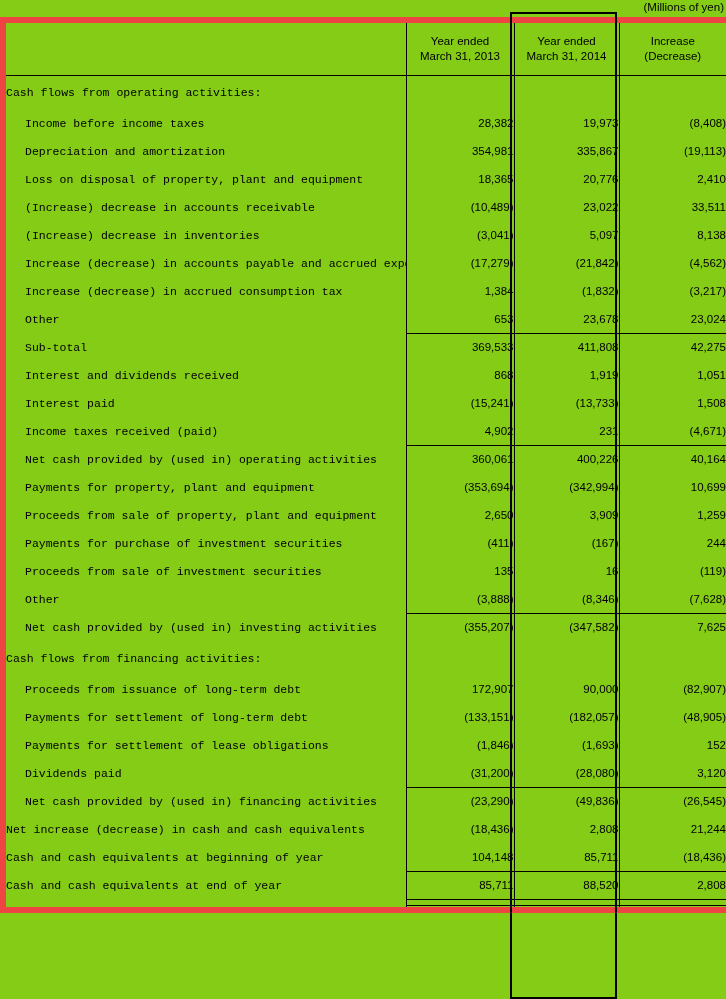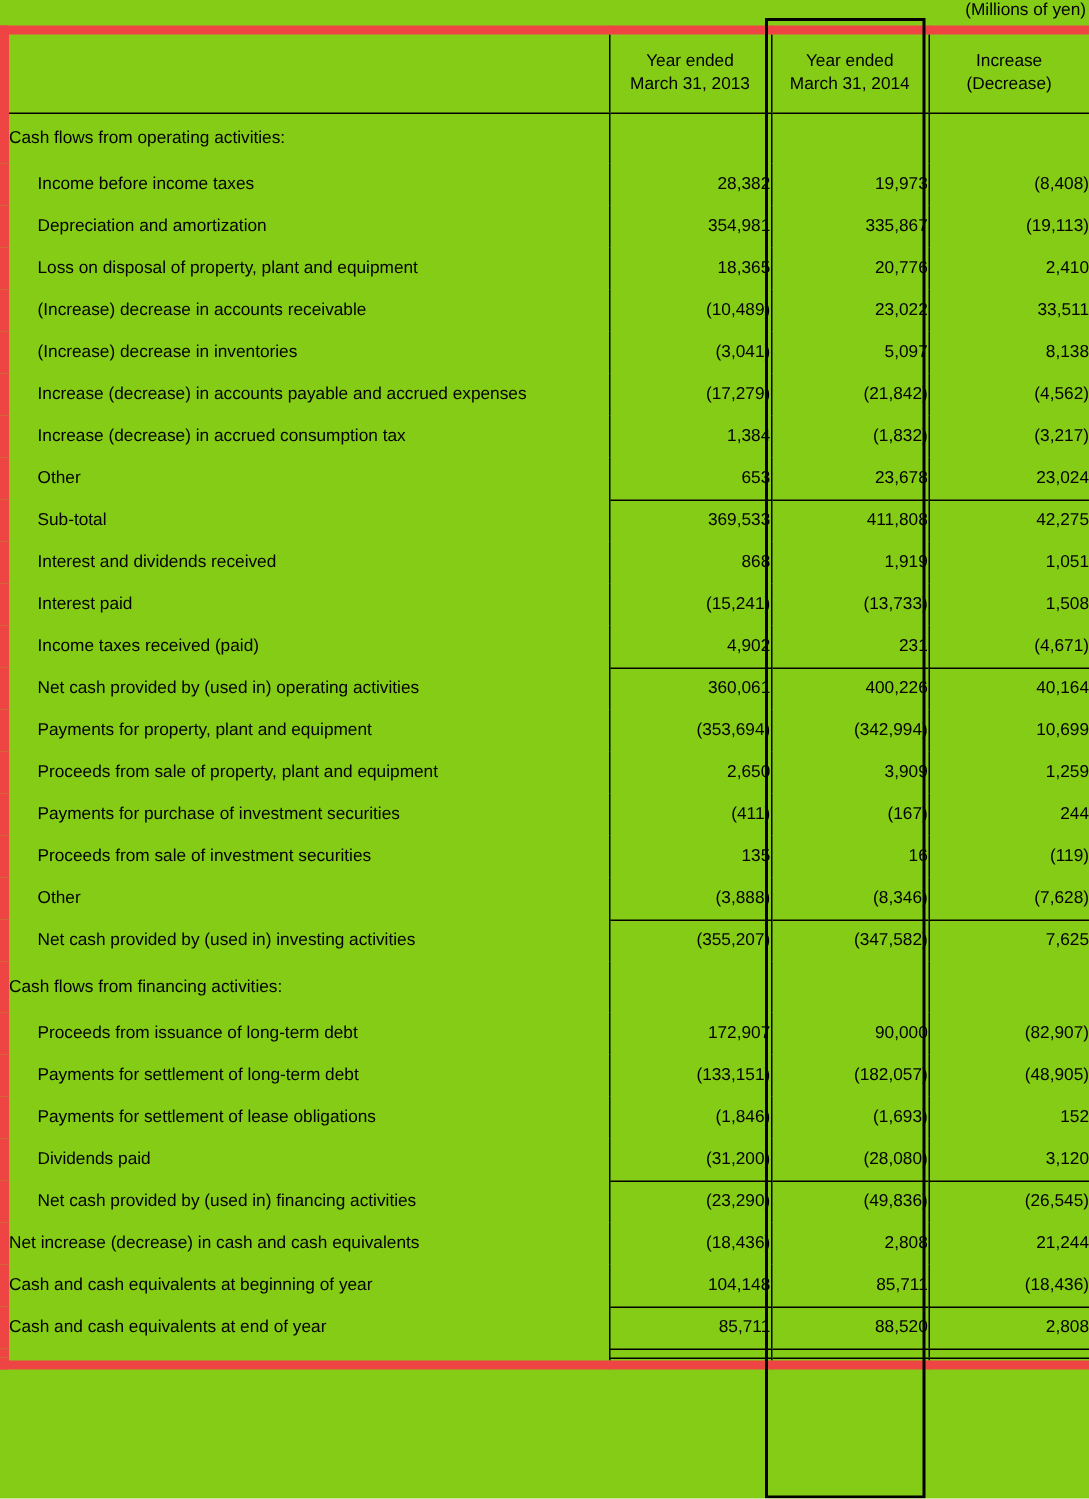--- a/index.html
+++ b/index.html
@@ -52,20 +52,21 @@
   
   .c-num { border-left: 1px solid #000000; }
   td.c-num {
     text-align: right;
     padding-right: 15px;
     white-space: nowrap;
   }
   td.c-label {
     padding-left: 4px;
     white-space: nowrap;
+    font-family: Liberation Mono, monospace;
   }
   
   tr.r-section  { height: 34px; }
   tr.r-item, tr.r-total, tr.r-flush, tr.r-flushtotal { height: 28px; }
   tr.r-item  td.c-label,
   tr.r-total td.c-label { padding-left: 19px; }
   tr.r-total td.c-num,
   tr.r-flushtotal td.c-num { border-top: 1px solid #000000; text-align: right; }
   tr.r-flushtotal td.c-num { border-bottom: 1px solid #000000; }
   

